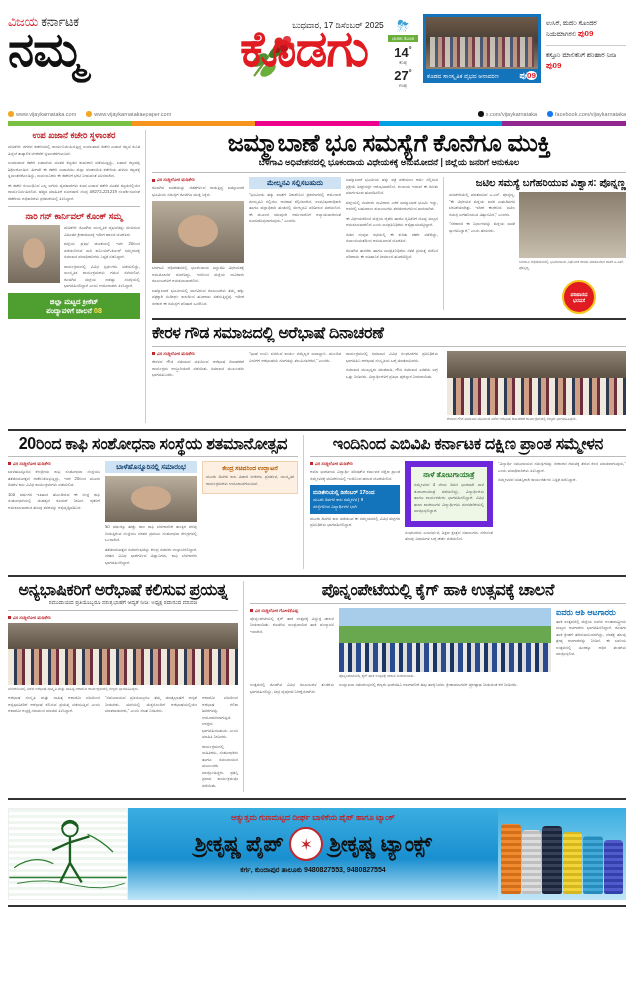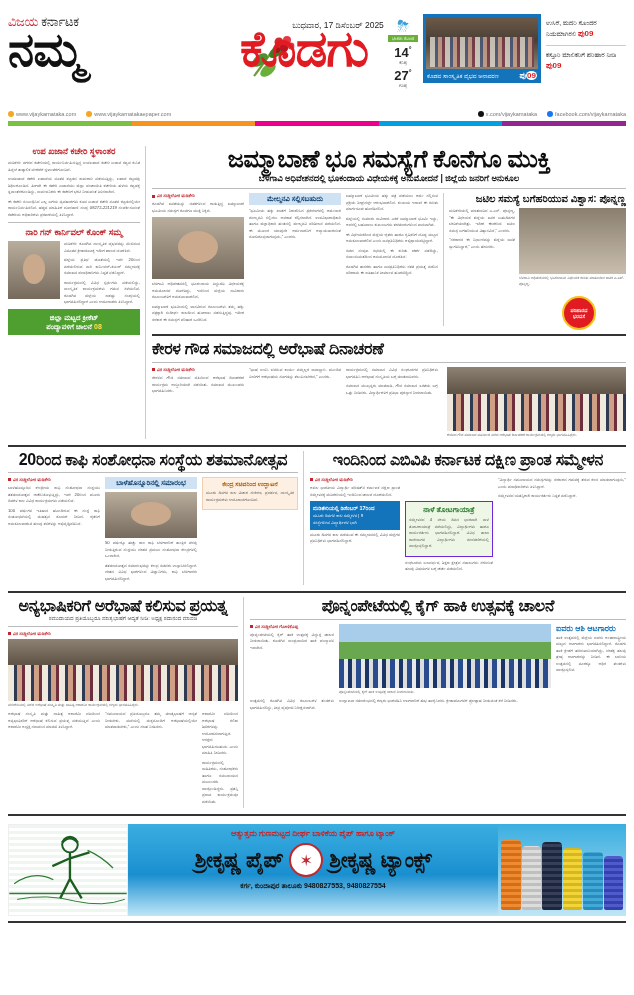--- a/index.html
+++ b/index.html
@@ -62,21 +62,21 @@
   .col-main { flex:1; }
 
   .lead-head { font-size:24px; font-weight:bold; text-align:center; color:#0d0d0d; line-height:1.06; letter-spacing:-0.5px;}
   .lead-sub { font-size:8.5px; text-align:center; color:#111; font-weight:bold; margin-top:2px; }
 
   .sect-head { font-size:16px; font-weight:bold; color:#111; line-height:1.1; letter-spacing:-0.3px;}
   .sect-sub { font-size:5.5px; color:#333; }
   .small-head { font-size:8px; font-weight:bold; color:#111; text-align:center; margin-bottom:3px;}
 
   .boxhead { background:#cfe2f3; color:#0b3c6b; font-weight:bold; font-size:7px; text-align:center; padding:2px; margin-bottom:3px;}
-  .greenbox { background:#eef7e6; border:1px solid #6d28d9; padding:3px;margin-top:24px; }
+  .greenbox { background:#eef7e6; border:6px solid #6d28d9; padding:3px; }
   .greenhead { color:#2e7d32; font-weight:bold; font-size:7.5px; text-align:center; margin-bottom:2px;}
   .peachbox { background:#fdf0e3; border:1px solid #f0d0ae; padding:3px;}
   .bluebox { background:#1373bb; color:#fff; padding:3px; font-size:4.4px; line-height:1.5;}
   .bluebox b { display:block; font-size:5.5px; margin-bottom:1px;}
   .grnbanner { background:#4e9f2f; color:#fff; text-align:center; font-size:7px; font-weight:bold; padding:4px 2px; line-height:1.35;}
   .grnbanner em { color:#ffe04d; font-style:normal;}
   .redbadge { width:34px;height:34px;border-radius:50%;background:#e11b22;color:#fff;font-size:5px;font-weight:bold;
      display:flex;align-items:center;justify-content:center;text-align:center;line-height:1.2; border:2px solid #f5c518;}
 
   .photo { background:#b9b2a6; position:relative; overflow:hidden; }
@@ -191,21 +191,21 @@
   </div>
 
   <div class="colorbar">
     <i style="background:#7ac143"></i>
     <i style="background:#f7941e"></i>
     <i style="background:#ec008c"></i>
     <i style="background:#00a0e3"></i>
     <i style="background:#92278f"></i>
   </div>
 
-  <div class="main-wrap" style="margin-top:20px;">
+  <div class="main-wrap" style="margin-top:4px;">
 
     <div class="col-left">
       <div class="small-head" style="color:#c1272d;font-size:8.5px">ಉಪ ಖಜಾನೆ ಕಚೇರಿ ಸ್ಥಳಾಂತರ</div>
       <div class="body-txt">
         <p>ಮಡಿಕೇರಿ: ನಗರದ ಕಚೇರಿಯಲ್ಲಿ ಕಾರ್ಯನಿರ್ವಹಿಸುತ್ತಿದ್ದ ಉಪಖಜಾನೆ ಕಚೇರಿ ಖಜಾನೆ ಕಟ್ಟಡ ಕುಸಿತ ಹಿನ್ನೆಲೆ ತಾತ್ಕಾಲಿಕ ಬೇರೆಡೆಗೆ ಸ್ಥಳಾಂತರಗೊಂಡಿದೆ.</p>
         <p>ಉಪಖಜಾನೆ ಕಚೇರಿ ಖಜಾನೆಯ ನೂತನ ಕಟ್ಟಡದ ಕಾಮಗಾರಿ ನಡೆಯುತ್ತಿದ್ದು, ಖಜಾನೆ ಕಟ್ಟಡವು ಶಿಥಿಲಗೊಂಡಿದೆ. ಹೀಗಾಗಿ ಈ ಕಚೇರಿ ಖಜಾನೆಯು ಜಿಲ್ಲಾ ಪಂಚಾಯಿತಿ ಕಚೇರಿಯ ಹಳೆಯ ಕಟ್ಟಡಕ್ಕೆ ಸ್ಥಳಾಂತರಗೊಂಡಿದ್ದು, ಸಾರ್ವಜನಿಕರು ಈ ಕಚೇರಿಗೆ ಭೇಟಿ ನೀಡುವಂತೆ ತಿಳಿಸಲಾಗಿದೆ.</p>
         <p>ಈ ಕಚೇರಿ ಸಂಬಂಧಿಸಿದ ಎಲ್ಲ ಬಗೆಯ ವ್ಯವಹಾರಗಳು ಕೂಡ ಖಜಾನೆ ಕಚೇರಿ ನೂತನ ಕಟ್ಟಡದಲ್ಲಿಯೇ ಕಾರ್ಯನಿರ್ವಹಿಸಲಿವೆ. ಹೆಚ್ಚಿನ ಮಾಹಿತಿಗೆ ದೂರವಾಣಿ ಸಂಖ್ಯೆ 08272-221219 ಸಂಪರ್ಕಿಸುವಂತೆ ಕಚೇರಿಯ ಅಧಿಕಾರಿಗಳು ಪ್ರಕಟಣೆಯಲ್ಲಿ ತಿಳಿಸಿದ್ದಾರೆ.</p>
       </div>
 
       <div class="rule"></div>

